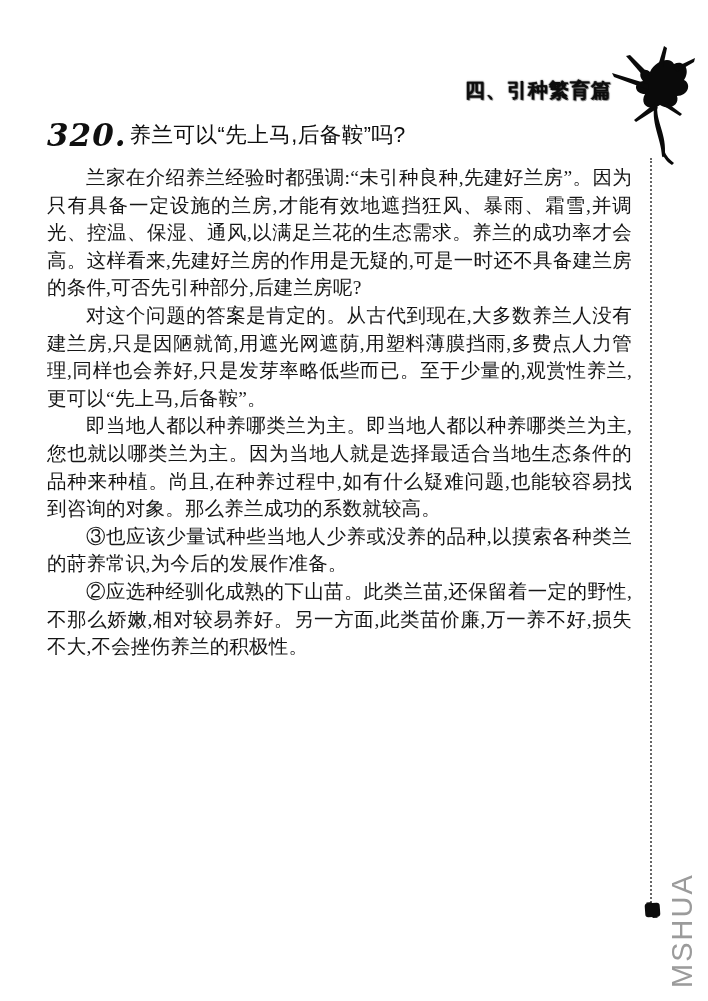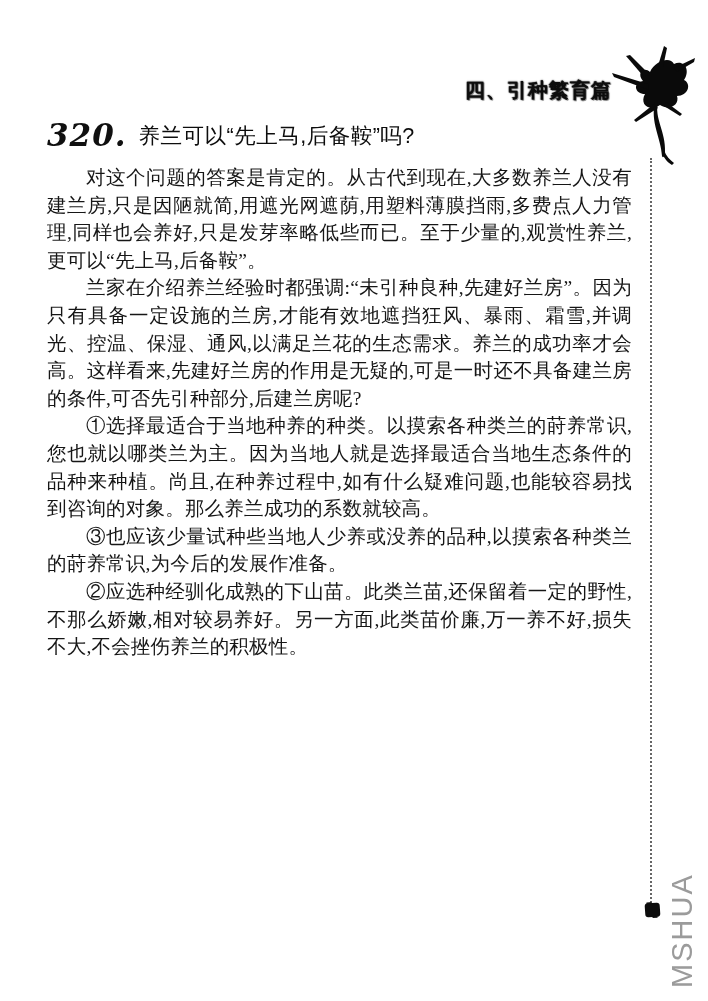--- a/index.html
+++ b/index.html
@@ -19,21 +19,21 @@
   }
   
   .plant{position:absolute;left:598px;top:44px;width:108px;height:122px;}
   
   .dashline{
     position:absolute;left:650px;top:158px;height:752px;width:0;
     border-left:2px dotted #4c4c4c;opacity:.85;
   }
   
   .content{position:absolute;left:47px;top:120px;width:585px;}
-  .qhead{display:flex;align-items:center;gap:12px;margin:0 0 13px 0;}
+  .qhead{display:flex;align-items:flex-start;gap:3px;margin:0 0 13px 0;}
   .qnum{
     font-family:"DejaVu Serif","Liberation Serif",serif;
     font-style:italic;font-size:31px;font-weight:600;line-height:1;color:#101010;
     letter-spacing:1px;
   }
   .qtitle{
     font-family:"Liberation Sans","DejaVu Sans",sans-serif;
     font-weight:normal;font-size:21.5px;color:#0d0d0d;letter-spacing:.5px;
   }
   .content p{
@@ -79,24 +79,24 @@
   </svg>
 
   <div class="dashline"></div>
 
   <div class="content">
 
     <h2 class="qhead">
       <span class="qnum">320.</span>
       <span class="qtitle">养兰可以“先上马,后备鞍”吗?</span>
     </h2>
+    <p>兰家在介绍养兰经验时都强调:“未引种良种,先建好兰房”。因为只有具备一定设施的兰房,才能有效地遮挡狂风、暴雨、霜雪,并调光、控温、保湿、通风,以满足兰花的生态需求。养兰的成功率才会高。这样看来,先建好兰房的作用是无疑的,可是一时还不具备建兰房的条件,可否先引种部分,后建兰房呢?</p>
     <p>对这个问题的答案是肯定的。从古代到现在,大多数养兰人没有建兰房,只是因陋就简,用遮光网遮荫,用塑料薄膜挡雨,多费点人力管理,同样也会养好,只是发芽率略低些而已。至于少量的,观赏性养兰,更可以“先上马,后备鞍”。</p>
-    <p>兰家在介绍养兰经验时都强调:“未引种良种,先建好兰房”。因为只有具备一定设施的兰房,才能有效地遮挡狂风、暴雨、霜雪,并调光、控温、保湿、通风,以满足兰花的生态需求。养兰的成功率才会高。这样看来,先建好兰房的作用是无疑的,可是一时还不具备建兰房的条件,可否先引种部分,后建兰房呢?</p>
 
-    <p>①选择最适合于当地种养的种类。以摸索各种类兰的莳养常识,您也就以哪类兰为主。因为当地人就是选择最适合当地生态条件的品种来种植。尚且,在种养过程中,如有什么疑难问题,也能较容易找到咨询的对象。那么养兰成功的系数就较高。</p>
+    <p>即当地人都以种养哪类兰为主。即当地人都以种养哪类兰为主,您也就以哪类兰为主。因为当地人就是选择最适合当地生态条件的品种来种植。尚且,在种养过程中,如有什么疑难问题,也能较容易找到咨询的对象。那么养兰成功的系数就较高。</p>
     <p>③也应该少量试种些当地人少养或没养的品种,以摸索各种类兰的莳养常识,为今后的发展作准备。</p>
     <p>②应选种经驯化成熟的下山苗。此类兰苗,还保留着一定的野性,不那么娇嫩,相对较易养好。另一方面,此类苗价廉,万一养不好,损失不大,不会挫伤养兰的积极性。</p>
 
   </div>
 
   <div class="seal"></div>
 
   <div class="watermark">MSHUA</div>
 
 </div>

